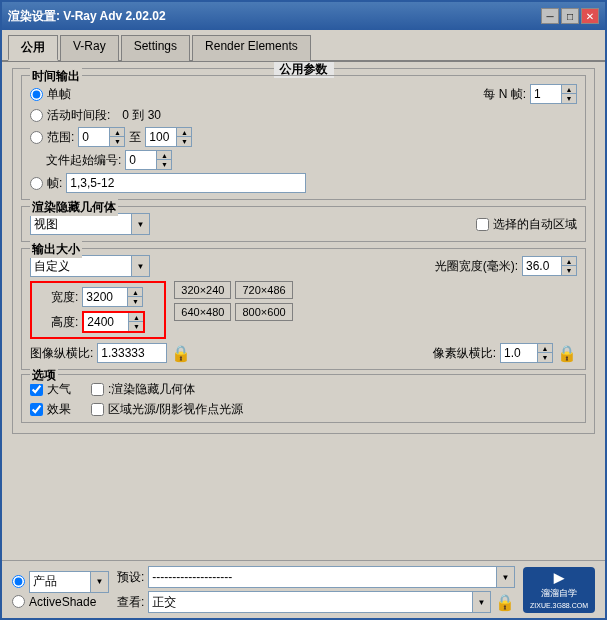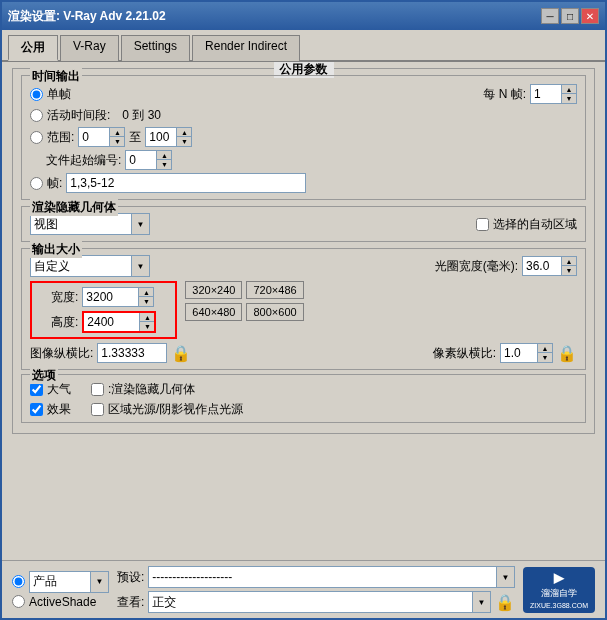--- a/index.html
+++ b/index.html
@@ -88,21 +88,21 @@
     }
     .spinner-input {
       border: none;
       outline: none;
       padding: 1px 3px;
       font-size: 12px;
       background: white;
       width: 40px;
       font-family: inherit;
     }
-    .spinner-input.wide { width: 55px; }
+    .spinner-input.wide { width: 44px; }
     .spinner-input.narrow { width: 30px; }
     .spinner-btns {
       display: flex;
       flex-direction: column;
       border-left: 1px solid #7f9db9;
     }
     .spin-btn {
       width: 14px;
       height: 9px;
       background: #d4d0c8;
@@ -234,33 +234,33 @@
       font-size: 12px;
       font-weight: bold;
     }
   </style>
 </head>
 <body>
 
 <div style="width:607px;height:620px;border:2px solid #2a5a9f;display:flex;flex-direction:column;background:#d4d0c8;position:relative;">
 
   <div class="title-bar">
-    <span class="title-bar-text">渲染设置: V-Ray Adv 2.21.02</span>
+    <span class="title-bar-text">渲染设置: V-Ray Adv 2.02.02</span>
     <div class="title-bar-buttons">
       <div class="title-btn">─</div>
       <div class="title-btn">□</div>
       <div class="title-btn close">✕</div>
     </div>
   </div>
 
   <div class="tab-bar">
     <div class="tab active">公用</div>
     <div class="tab">V-Ray</div>
     <div class="tab">Settings</div>
-    <div class="tab">Render Indirect</div>
+    <div class="tab">Render Elements</div>
   </div>
 
   <div style="flex:1;overflow-y:auto;overflow-x:hidden;padding:6px 10px 4px 10px;">
 
     <div class="param-section">
       <div class="param-section-title">公用参数</div>
 
       <div class="time-output-group">
         <div class="time-output-label">时间输出</div>
 

